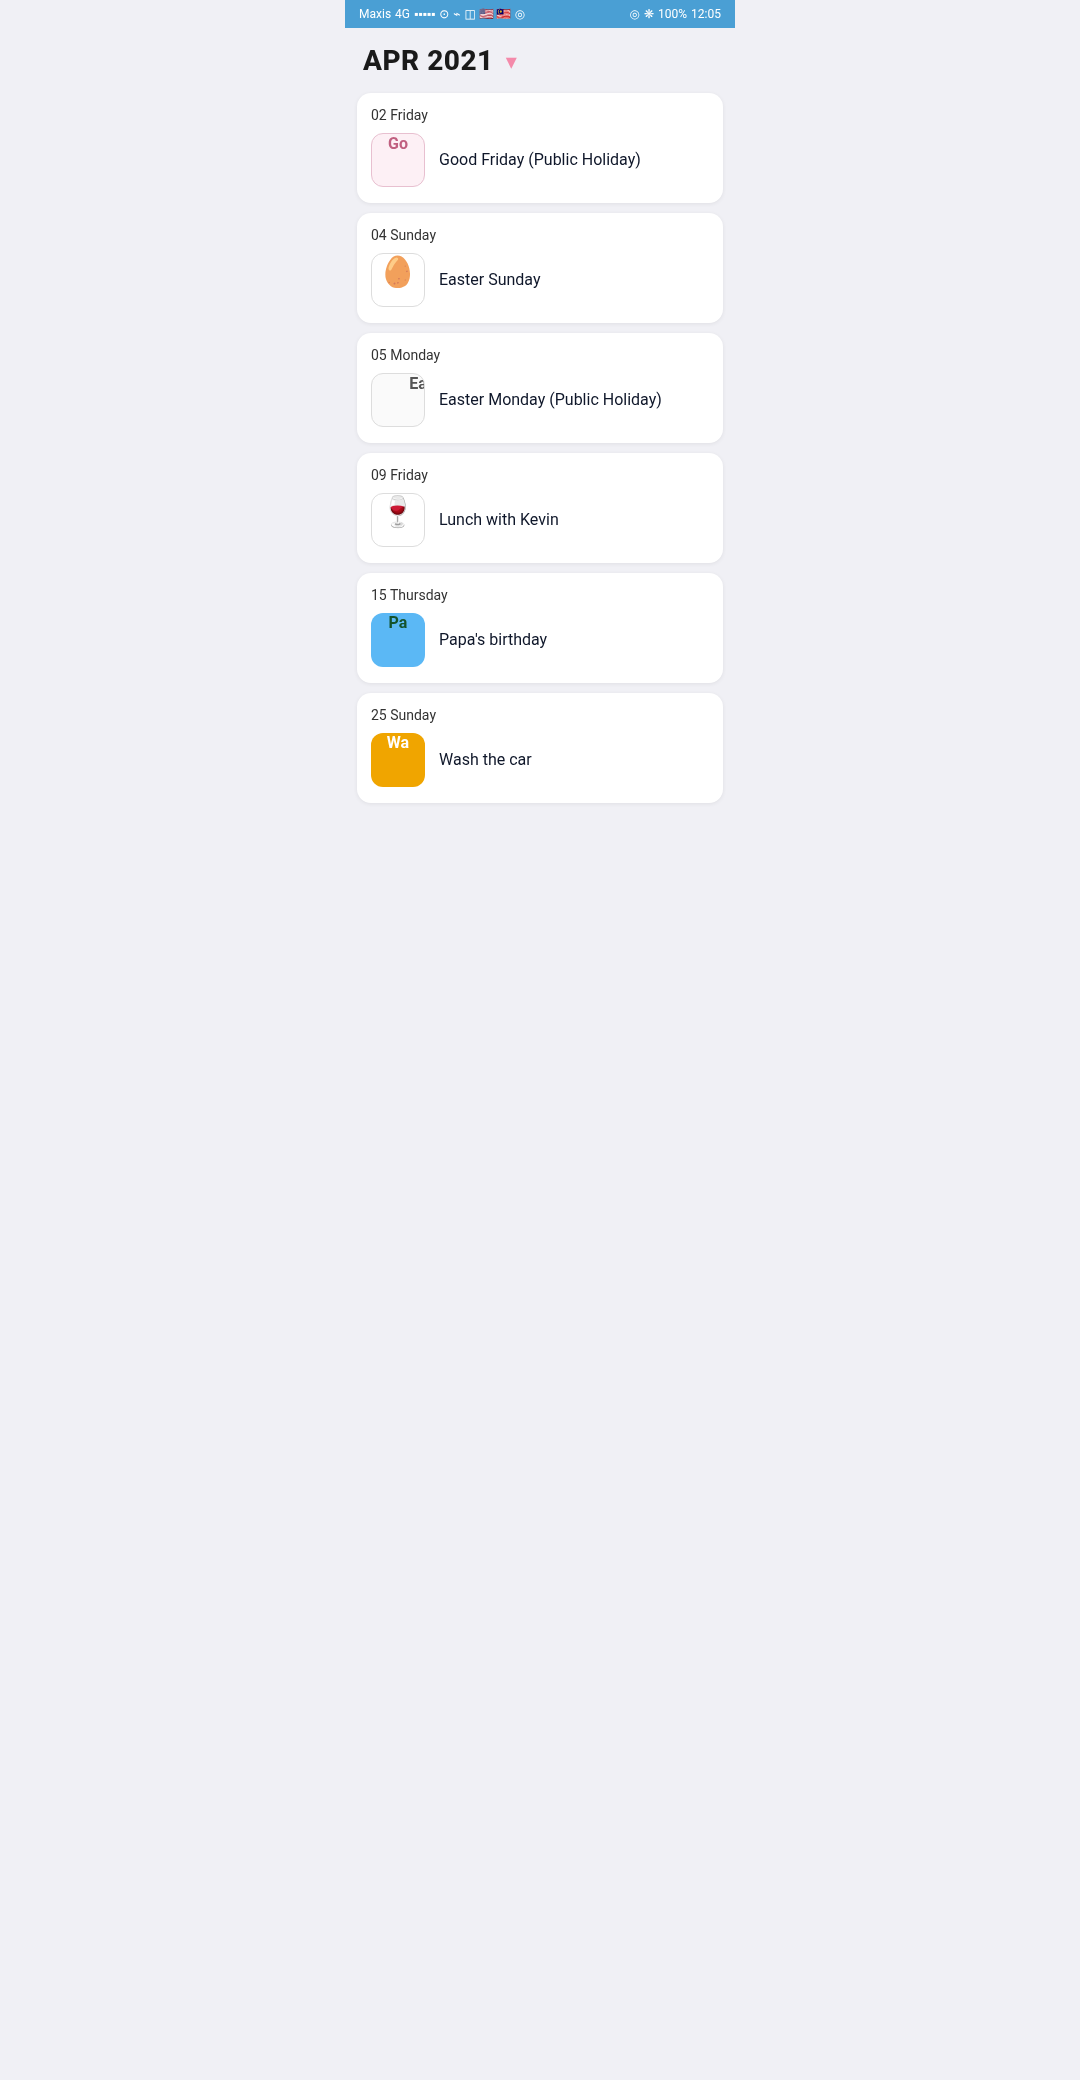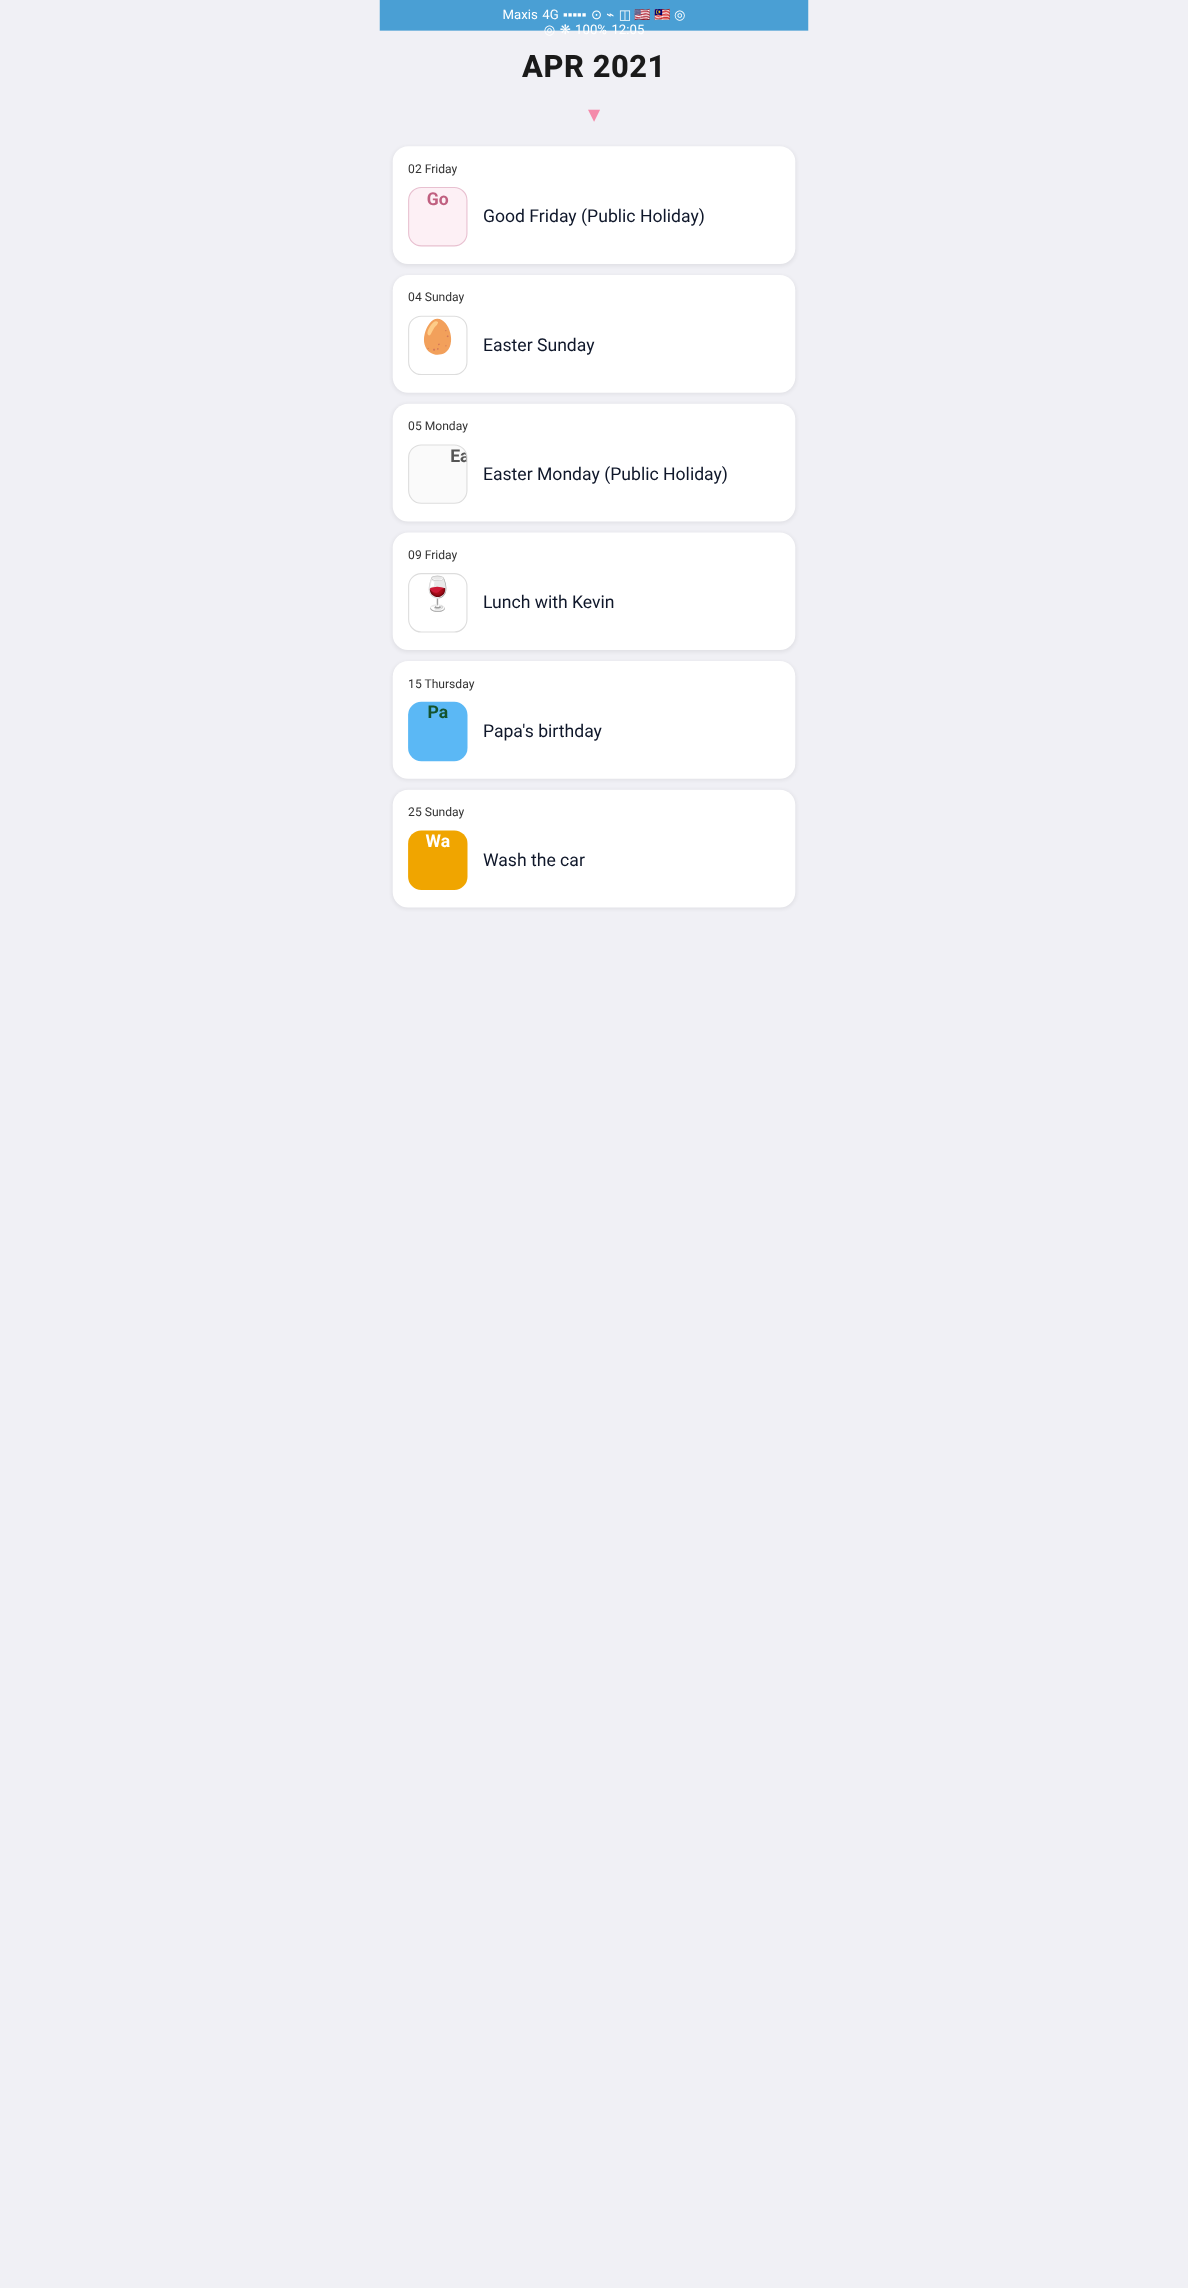--- a/index.html
+++ b/index.html
@@ -16,33 +16,31 @@
     
     .status-bar {
       background: #4a9fd4;
       color: white;
       display: flex;
       justify-content: space-between;
       align-items: center;
       padding: 6px 14px;
       font-size: 12px;
       height: 28px;
-      flex-direction: column;
     }
     .status-left { display: flex; align-items: center; gap: 4px; }
     .status-right { display: flex; align-items: center; gap: 4px; }
 
     
     .header {
       background: #f0f0f5;
       padding: 16px 18px 12px 18px;
       display: flex;
       align-items: center;
       gap: 12px;
-      flex-direction: column;
     }
     .header-title {
       font-size: 28px;
       font-weight: 800;
       color: #1a1a1a;
       letter-spacing: 0.5px;
     }
     .chevron-down {
       color: #f48aaa;
       font-size: 22px;
@@ -58,21 +56,21 @@
     }
 
     
     .event-card {
       background: white;
       border-radius: 14px;
       padding: 14px 14px 16px 14px;
       box-shadow: 0 1px 4px rgba(0,0,0,0.07);
     }
     .event-date {
-      font-size: 11px;
+      font-size: 14px;
       color: #333;
       margin-bottom: 10px;
       font-weight: 400;
     }
     .event-body {
       display: flex;
       align-items: center;
       gap: 14px;
     }
 

